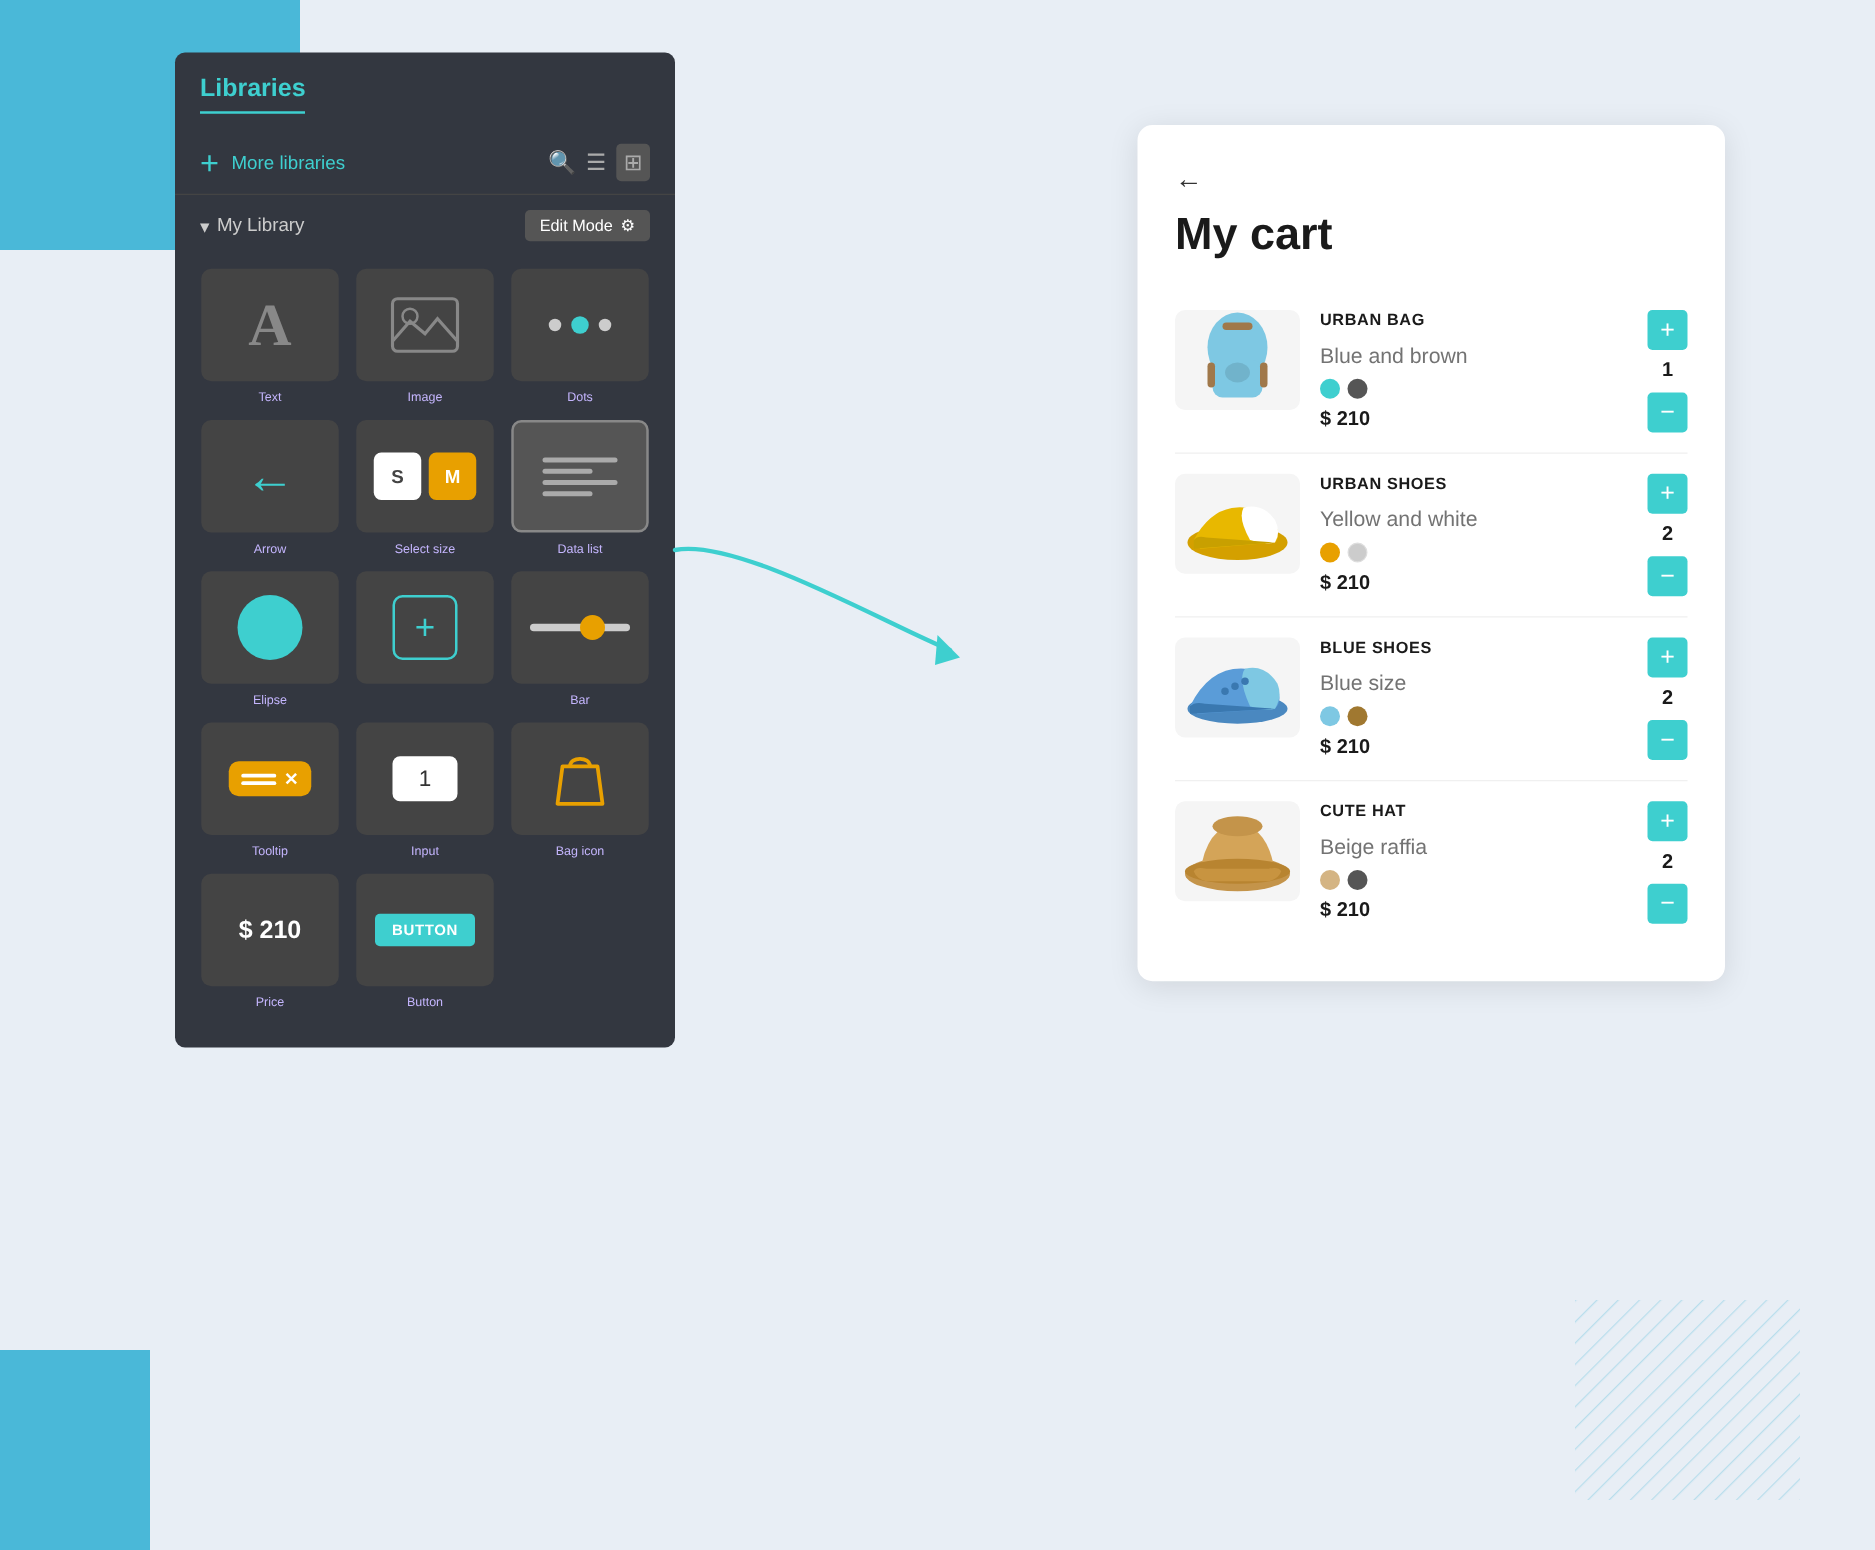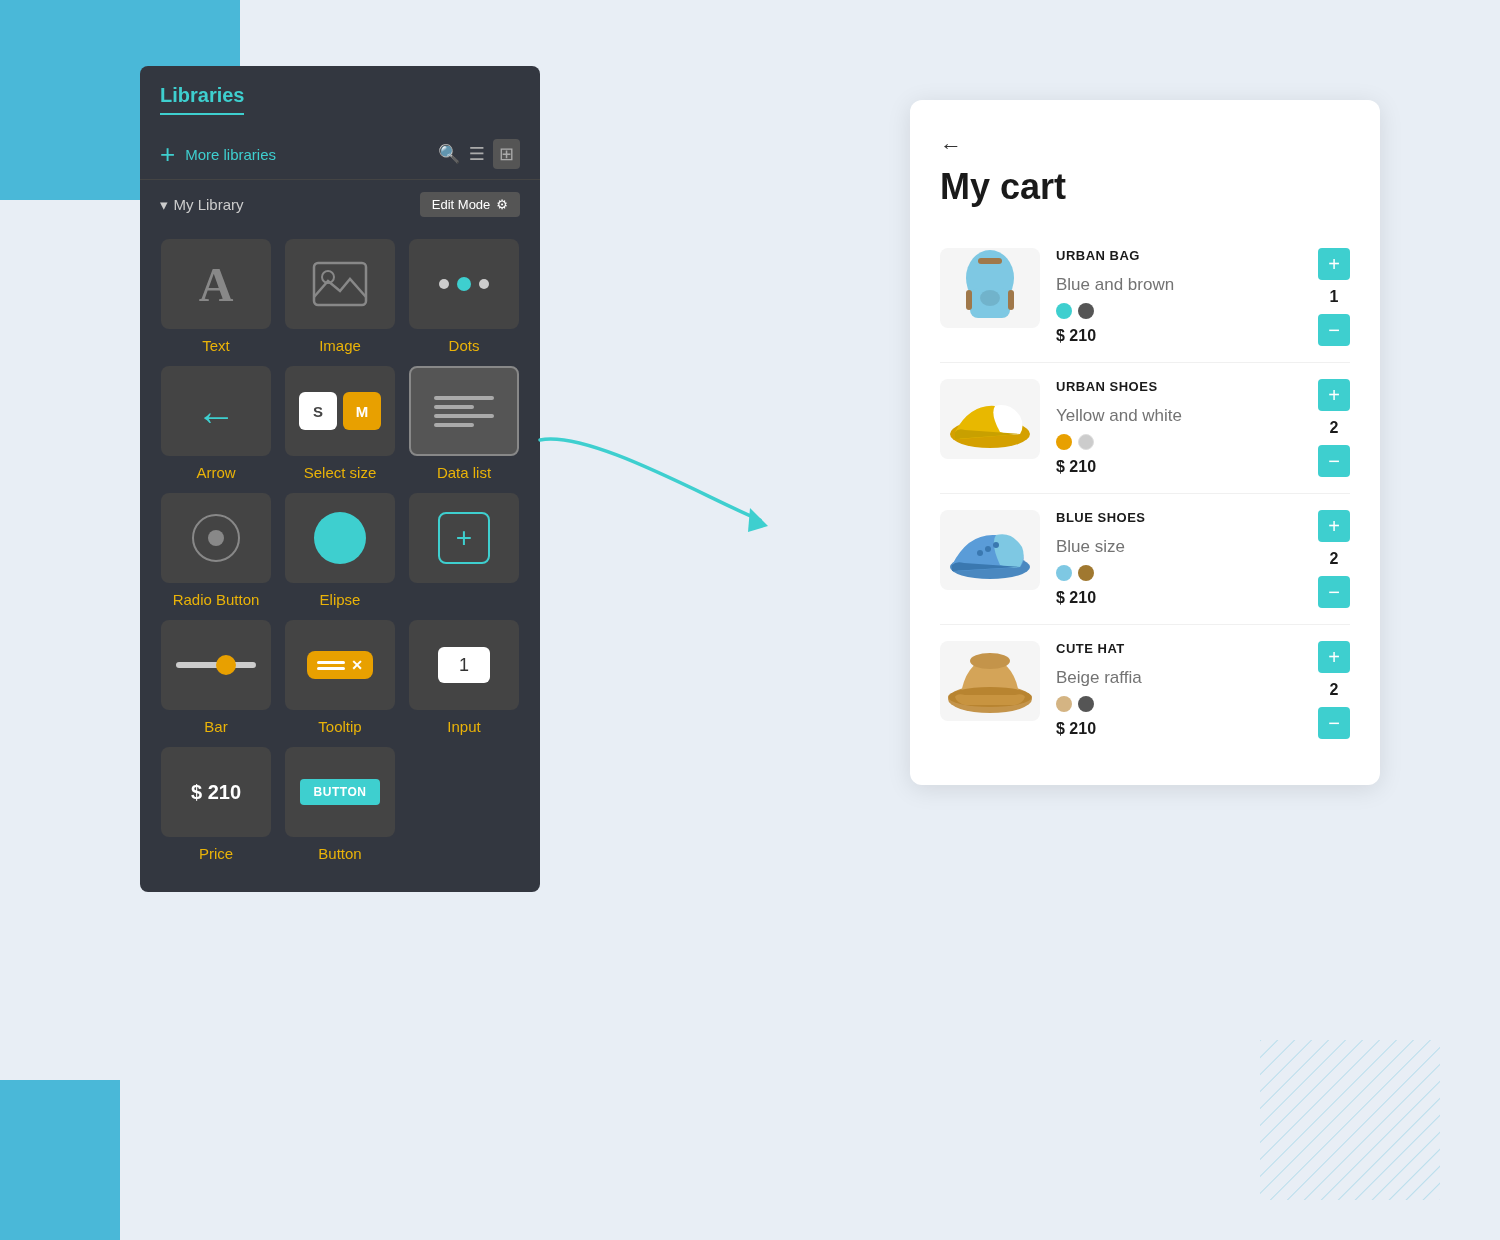--- a/index.html
+++ b/index.html
@@ -37,21 +37,21 @@
       right: 60px;
       width: 180px;
       height: 160px;
       z-index: 0;
       opacity: 0.3;
     }
 
     
     .sidebar {
       position: absolute;
-      top: 66px;
+      top: 42px;
       left: 140px;
       width: 400px;
       background: #333740;
       border-radius: 8px;
       z-index: 2;
       padding-bottom: 20px;
     }
 
     .sidebar-header {
       padding: 18px 20px 0;
@@ -162,22 +162,22 @@
       justify-content: center;
       position: relative;
     }
 
     .grid-item-box.highlighted {
       background: #555;
       border: 2px solid #888;
     }
 
     .grid-item-label {
-      color: #eab308;
-      font-size: 15px;
+      color: #c4b5fd;
+      font-size: 10px;
       text-align: center;
     }
 
     
     .text-icon {
       font-size: 48px;
       color: #888;
       font-weight: bold;
       font-style: normal;
       font-family: serif;
@@ -534,28 +534,20 @@
         <div class="data-list-icon">
           <div class="data-list-line"></div>
           <div class="data-list-line short"></div>
           <div class="data-list-line"></div>
           <div class="data-list-line short"></div>
         </div>
       </div>
       <span class="grid-item-label">Data list</span>
     </div>
 
-    <div class="grid-item">
-      <div class="grid-item-box">
-        <div class="radio-icon">
-          <div class="radio-inner"></div>
-        </div>
-      </div>
-      <span class="grid-item-label">Radio Button</span>
-    </div>
 
     <div class="grid-item">
       <div class="grid-item-box">
         <div class="elipse-icon"></div>
       </div>
       <span class="grid-item-label">Elipse</span>
     </div>
 
     <div class="grid-item">
       <div class="grid-item-box">
@@ -588,20 +580,29 @@
 
     <div class="grid-item">
       <div class="grid-item-box">
         <div class="input-icon">
           <span>1</span>
         </div>
       </div>
       <span class="grid-item-label">Input</span>
     </div>
 
+    <div class="grid-item">
+      <div class="grid-item-box">
+        <svg width="48" height="52" viewBox="0 0 48 52">
+          <path d="M10 16 L6 46 L42 46 L38 16 Z" fill="none" stroke="#e8a000" stroke-width="3" stroke-linejoin="round"></path>
+          <path d="M16 16 C16 8 32 8 32 16" fill="none" stroke="#e8a000" stroke-width="3"></path>
+        </svg>
+      </div>
+      <span class="grid-item-label">Bag icon</span>
+    </div>
 
     <div class="grid-item">
       <div class="grid-item-box">
         <span class="price-text">$ 210</span>
       </div>
       <span class="grid-item-label">Price</span>
     </div>
 
     <div class="grid-item">
       <div class="grid-item-box">

